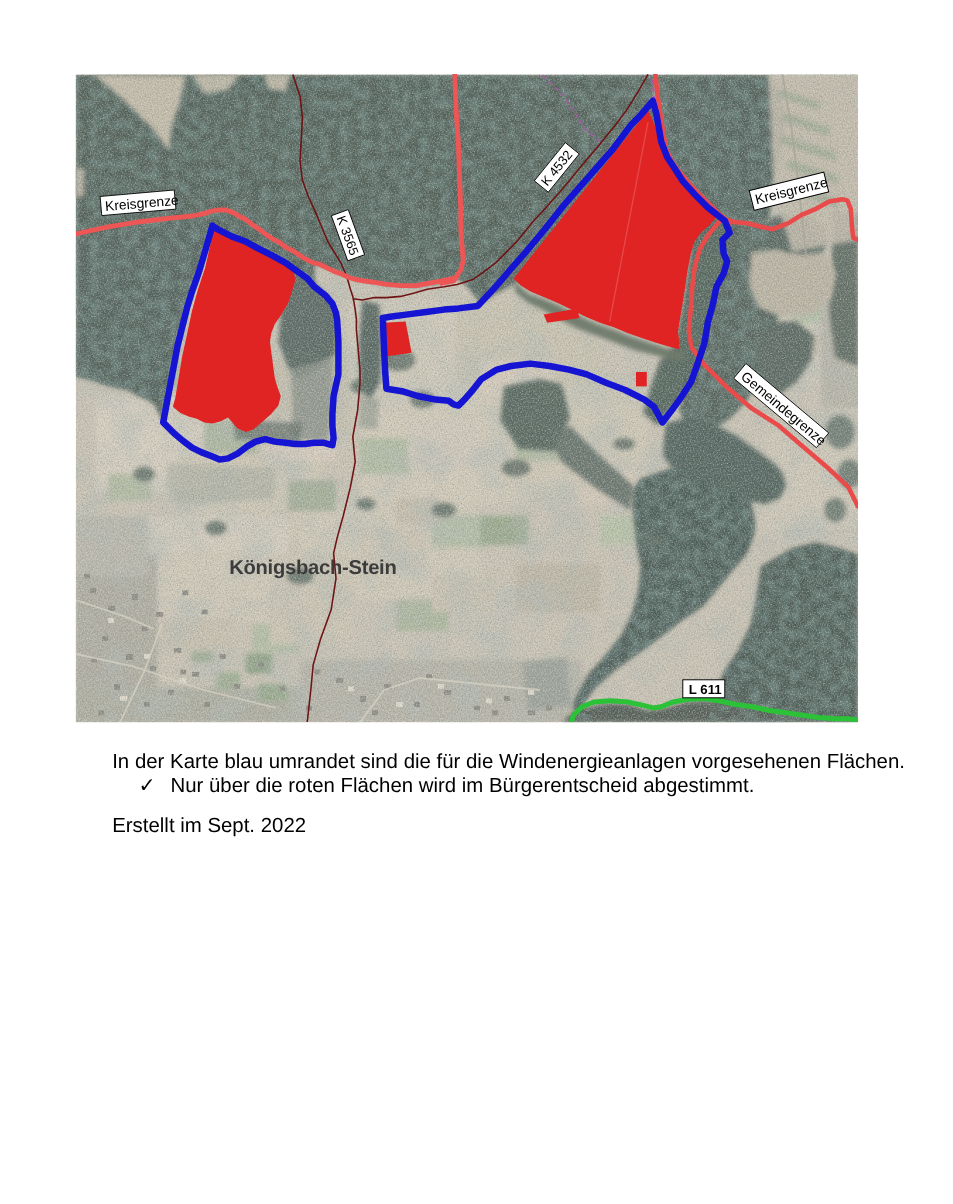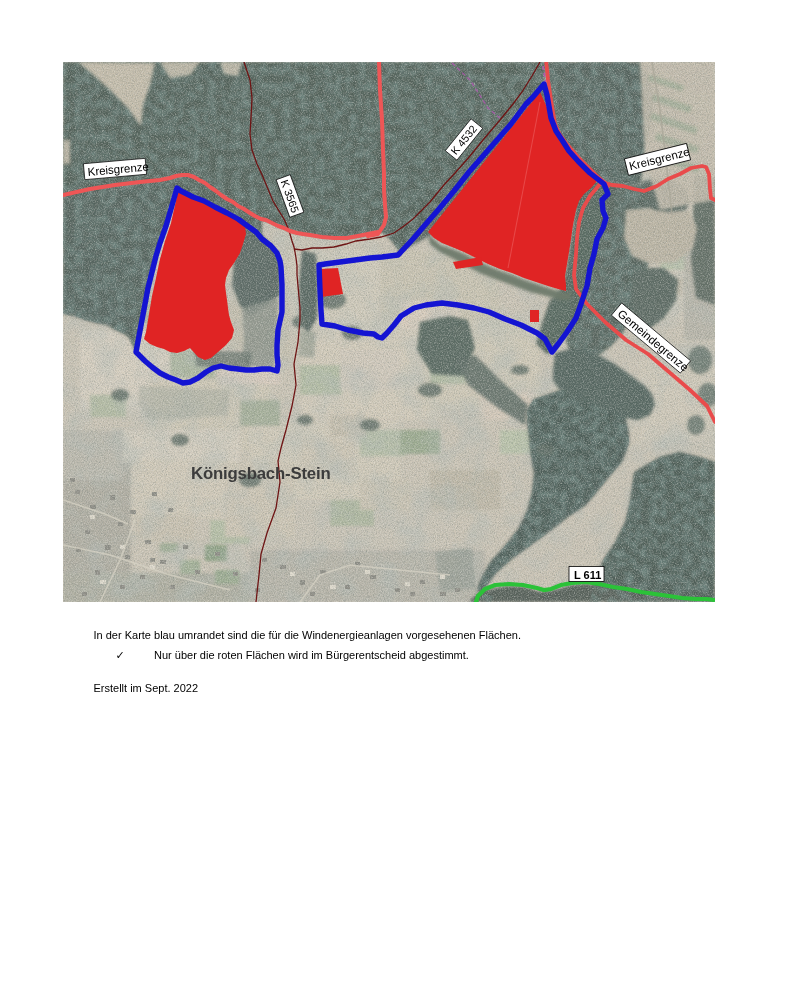--- a/index.html
+++ b/index.html
@@ -1,18 +1,18 @@
 <!DOCTYPE html>
 <html><head>
 <meta charset="utf-8">
 <style>
   html,body{margin:0;padding:0;background:#ffffff;}
   body{width:794px;height:1003px;position:relative;font-family:"Liberation Sans",sans-serif;}
   #map{position:absolute;left:63px;top:62px;width:652px;height:540px;}
-  .cap{position:absolute;color:#000;font-size:11px;line-height:20px;white-space:nowrap;}
+  .cap{position:absolute;color:#000;font-size:17px;line-height:20px;white-space:nowrap;}
 </style>
 </head>
 <body>
 <svg id="map" width="652" height="540" viewBox="63 62 652 540">
   <defs>
     <filter id="grain" x="0" y="0" width="100%" height="100%">
       <feTurbulence type="fractalNoise" baseFrequency="0.9" numOctaves="3" seed="5" stitchTiles="stitch" result="t1"></feTurbulence>
       <feColorMatrix in="t1" type="matrix" values="0 0 0 0 0.16  0 0 0 0 0.20  0 0 0 0 0.19  0.45 0.45 0.45 0 -0.555" result="dark"></feColorMatrix>
       <feTurbulence type="fractalNoise" baseFrequency="0.85" numOctaves="2" seed="19" stitchTiles="stitch" result="t2"></feTurbulence>
       <feColorMatrix in="t2" type="matrix" values="0 0 0 0 0.93  0 0 0 0 0.91  0 0 0 0 0.86  0.45 0.45 0.45 0 -0.62" result="lite"></feColorMatrix>
@@ -317,14 +317,14 @@
       </g>
       <g>
         <rect x="569" y="566.5" width="35" height="15" fill="#fff" stroke="#000" stroke-width="0.8"></rect>
         <text x="574" y="578.5" font-weight="bold" font-size="11">L 611</text>
       </g>
     </g>
   </g>
 </svg>
 <div class="cap" style="left:93.5px;top:625px;">In der Karte blau umrandet sind die für die Windenergieanlagen vorgesehenen Flächen.</div>
 <div class="cap" style="left:115.5px;top:645px;">✓</div>
-<div class="cap" style="left:142px;top:645px;margin-left:12px;">Nur über die roten Flächen wird im Bürgerentscheid abgestimmt.</div>
+<div class="cap" style="left:142px;top:645px;">Nur über die roten Flächen wird im Bürgerentscheid abgestimmt.</div>
 <div class="cap" style="left:93.5px;top:678px;">Erstellt im Sept. 2022</div>
 
 </body></html>

